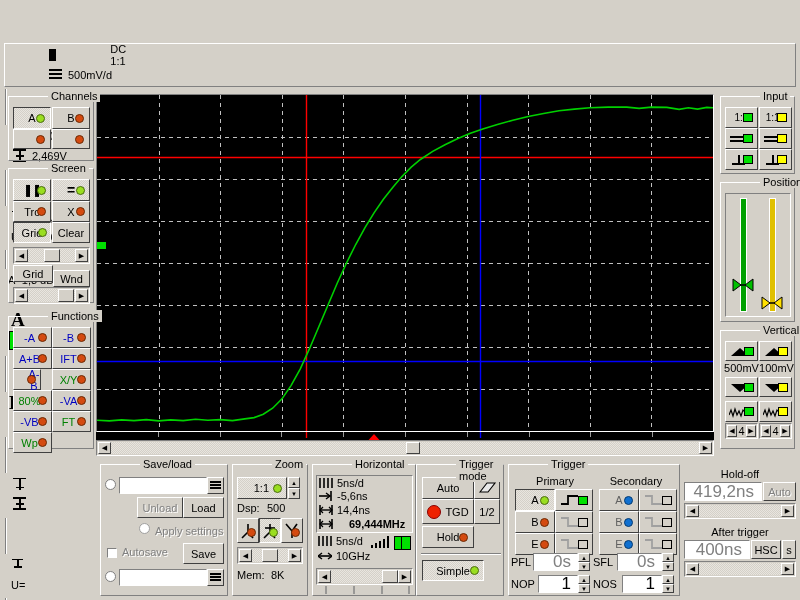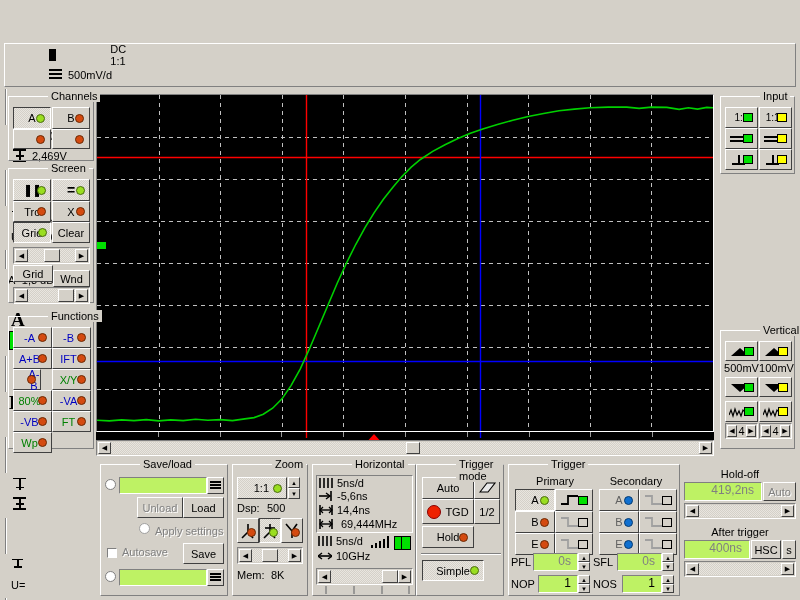--- a/index.html
+++ b/index.html
@@ -78,22 +78,22 @@
     background-size:2px 2px;}
   .btn.dis{color:#808080;text-shadow:1px 1px 0 #fff;}
   .led{width:7px;height:7px;border-radius:50%;display:inline-block;border:1px solid #5a3a10;}
   .led.g{background:#9ade20;border-color:#4a6a10;}
   .led.r{background:#d44a10;border-color:#6a2a05;}
   .led.b{background:#1070d0;border-color:#063a70;}
   .sqled{width:8px;height:7px;display:inline-block;border:1px solid #000;}
   .sqled.g{background:#00e000;}
   .sqled.y{background:#ffff00;}
   .sqled.o{background:#d4d0c8;}
-  .fld{background:#bef264;border:1px solid;border-color:#808080 #fff #fff #808080;
-    box-sizing:border-box;display:flex;font-size:12px;}
+  .fld{background:#ffffff;border:1px solid;border-color:#808080 #fff #fff #808080;
+    box-sizing:border-box;display:flex;align-items:center;font-size:17px;}
   .fld.gray{color:#808080;justify-content:flex-end;padding-right:4px;}
   .sbar{background:#d4d0c8;border:1px solid;border-color:#808080 #fff #fff #808080;
     box-sizing:border-box;position:relative;}
   .sbtn{position:absolute;top:1px;bottom:1px;width:13px;background:#d4d0c8;
     border:1px solid;border-color:#fff #404040 #404040 #fff;box-sizing:border-box;
     display:flex;align-items:center;justify-content:center;font-size:7px;}
   .sthumb{position:absolute;top:1px;bottom:1px;background:#d4d0c8;
     border:1px solid;border-color:#fff #404040 #404040 #fff;box-sizing:border-box;}
   .strack{position:absolute;top:1px;bottom:1px;background-image:repeating-conic-gradient(#e8e5df 0% 25%, #d4d0c8 0% 50%);background-size:2px 2px;}
   .spin{width:12px;display:flex;flex-direction:column;}
@@ -446,20 +446,38 @@
     </div>
     <div class="btn" style="position:absolute;left:38px;top:52px;width:33px;height:21px;">
       <span class="ico-gnd" style="position:absolute;left:6px;top:5px;">
           <span class="v"></span>
           <span class="b" style="bottom:2px;"></span>
         </span>
       <span class="sqled y" style="position:absolute;right:4px;"></span>
     </div>
   </div>
 
+  <div class="grp" style="left:720px;top:182px;width:75px;height:140px;">
+    <div class="grp-in"></div>
+    <div class="grp-title">Position</div>
+    <div style="position:absolute;left:4px;top:10px;width:66px;height:124px;background:#d4d0c8;border:1px solid;border-color:#808080 #fff #fff #808080;box-sizing:border-box;">
+      <div style="position:absolute;left:14px;top:4px;width:5px;bottom:4px;background:#00a000;border:1px solid #fff;"></div>
+      <div style="position:absolute;left:43px;top:4px;width:5px;bottom:4px;background:#e0c000;border:1px solid #fff;"></div>
+      <svg style="position:absolute;left:6px;top:84px;" width="22" height="14">
+        <polygon points="1,1 9,7 1,13" fill="#00c000" stroke="#000" stroke-width="1"></polygon>
+        <polygon points="21,1 13,7 21,13" fill="#00c000" stroke="#000" stroke-width="1"></polygon>
+        <line x1="8" y1="7" x2="14" y2="7" stroke="#000" stroke-width="1.5"></line>
+      </svg>
+      <svg style="position:absolute;left:35px;top:102px;" width="22" height="14">
+        <polygon points="1,1 9,7 1,13" fill="#ffe000" stroke="#000" stroke-width="1"></polygon>
+        <polygon points="21,1 13,7 21,13" fill="#ffe000" stroke="#000" stroke-width="1"></polygon>
+        <line x1="8" y1="7" x2="14" y2="7" stroke="#000" stroke-width="1.5"></line>
+      </svg>
+    </div>
+  </div>
 
   <div class="grp" style="left:720px;top:330px;width:75px;height:119px;">
     <div class="grp-in"></div>
     <div class="grp-title">Vertical</div>
     <div class="btn" style="position:absolute;left:4px;top:10px;width:33px;height:20px;">
       <span class="tri-u" style="position:absolute;left:5px;top:6px;"></span>
       <span class="sqled g" style="position:absolute;right:3px;"></span>
     </div>
     <div class="btn" style="position:absolute;left:38px;top:10px;width:33px;height:20px;">
       <span class="tri-u" style="position:absolute;left:5px;top:6px;"></span>
@@ -618,21 +636,21 @@
         <span style="margin-left:4px;">14,4ns</span>
       </div>
       <div style="position:absolute;left:2px;top:42px;display:flex;align-items:center;">
         <svg width="14" height="11">
           <line x1="1" y1="0" x2="1" y2="10" stroke="#000" stroke-width="1.6"></line>
           <line x1="13" y1="0" x2="13" y2="10" stroke="#000" stroke-width="1.6"></line>
           <line x1="1" y1="5" x2="13" y2="5" stroke="#000" stroke-width="1.4"></line>
           <polyline points="4,2 1,5 4,8" fill="none" stroke="#000" stroke-width="1.3"></polyline>
           <polyline points="10,2 13,5 10,8" fill="none" stroke="#000" stroke-width="1.3"></polyline>
         </svg>
-        <span style="margin-left:8px;">69,444MHz</span>
+        <span style="margin-left:16px;font-weight:bold;">69,444MHz</span>
       </div>
     </div>
     <div style="position:absolute;left:3px;top:70px;width:97px;height:32px;">
       <div style="position:absolute;left:2px;top:0;display:flex;align-items:center;">
         <svg width="14" height="11">
           <line x1="1" y1="0" x2="1" y2="10" stroke="#000" stroke-width="1.6"></line>
           <line x1="5" y1="0" x2="5" y2="10" stroke="#000" stroke-width="1.6"></line>
           <line x1="9" y1="0" x2="9" y2="10" stroke="#000" stroke-width="1.6"></line>
           <line x1="13" y1="0" x2="13" y2="10" stroke="#000" stroke-width="1.6"></line>
         </svg>

